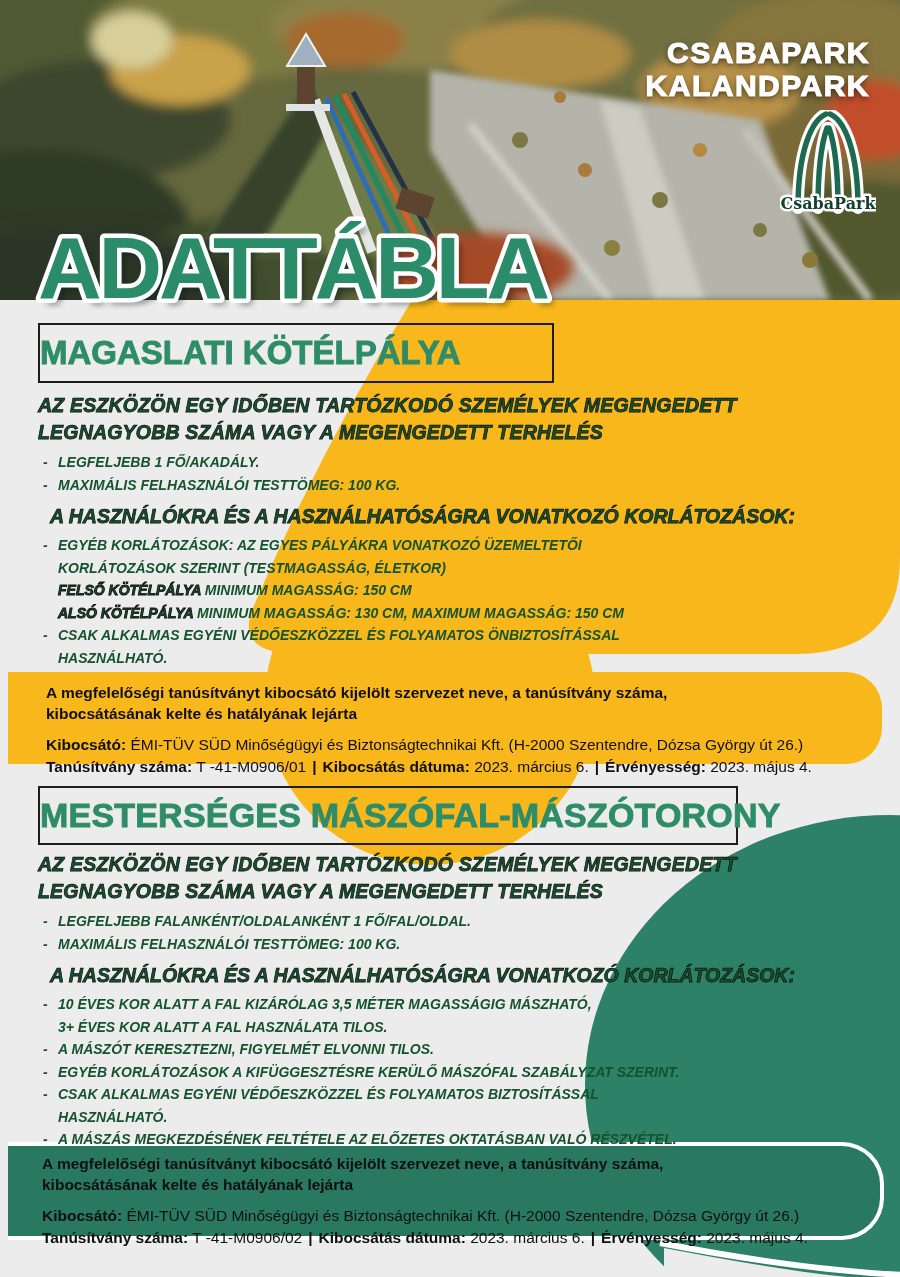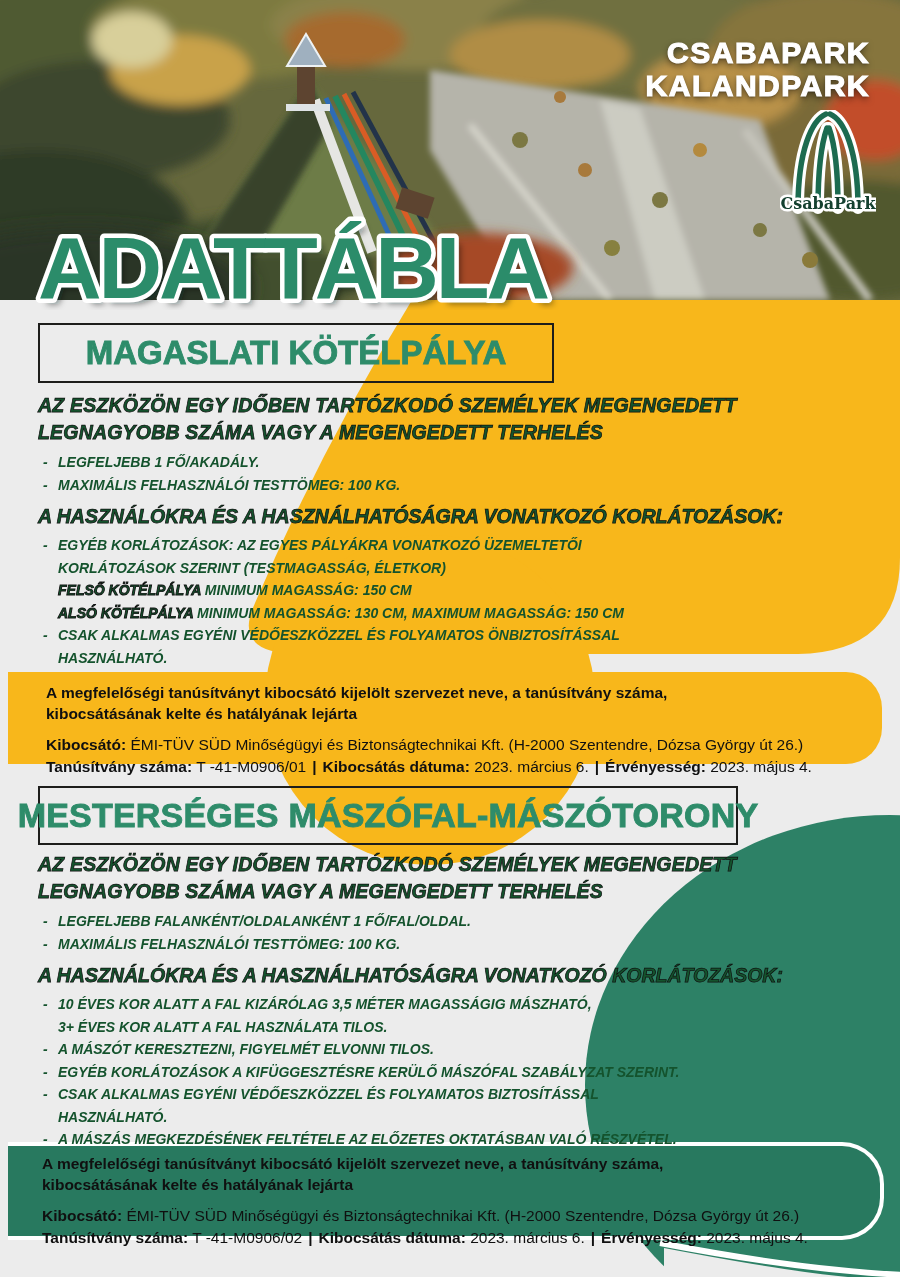--- a/index.html
+++ b/index.html
@@ -15,36 +15,36 @@
                border:4px solid #ffffff;border-left:none;
                border-radius:0 42px 42px 0;padding:8px 0 0 34px;}
   .strip .intro-line{font-weight:bold;font-size:15.5px;line-height:20.5px;white-space:nowrap;}
   .strip .detail-line{font-size:15.5px;line-height:21.5px;white-space:nowrap;}
   .strip .gap{height:10px;}
   .strip .lbl{font-weight:bold;}
   .strip .sep{padding:0 6px;font-weight:bold;}
 
   
   .hbox{position:absolute;left:38px;z-index:5;border:2.5px solid #1d1d1b;box-sizing:border-box;
-        display:flex;align-items:center;justify-content:center;
+        display:flex;align-items:center;justify-content:flex-start;
         color:#2E8C6A;font-weight:bold;-webkit-text-stroke:0.9px #2E8C6A;white-space:nowrap;}
   .hbox-1{top:323px;width:516px;height:60px;font-size:33px;}
   .hbox-2{top:786px;width:700px;height:59px;font-size:34px;letter-spacing:0.2px;}
 
   
   .body-block{position:absolute;left:38px;width:832px;z-index:5;color:#14532d;
               font-style:italic;font-weight:bold;}
   .bb-1{top:392px;}
   .bb-2{top:851px;}
   .cap-head{font-size:19.5px;line-height:26.5px;-webkit-text-stroke:0.75px #101010;
             letter-spacing:0.2px;margin-bottom:6px;white-space:nowrap;}
   .bullets{font-size:14px;line-height:22.5px;margin-bottom:3px;}
   .line{white-space:nowrap;}
   .dash{display:inline-block;width:15px;padding-left:5px;}
-  .restr-head{font-size:19.5px;line-height:26px;margin:7px 0 5px;white-space:nowrap;
+  .restr-head{font-size:19.5px;line-height:26px;margin:7px 12px 5px;white-space:nowrap;
               -webkit-text-stroke:0.75px #101010;}
   .xb{-webkit-text-stroke:0.9px #101010;}
 
   
   .brand{position:absolute;top:36px;right:30px;z-index:7;text-align:right;color:#ffffff;
          font-weight:bold;font-size:30px;line-height:33px;letter-spacing:1.5px;
          -webkit-text-stroke:1.2px #ffffff;
          text-shadow:0 3px 7px rgba(0,0,0,.6),0 1px 2px rgba(0,0,0,.45);}
 </style>
 </head>

